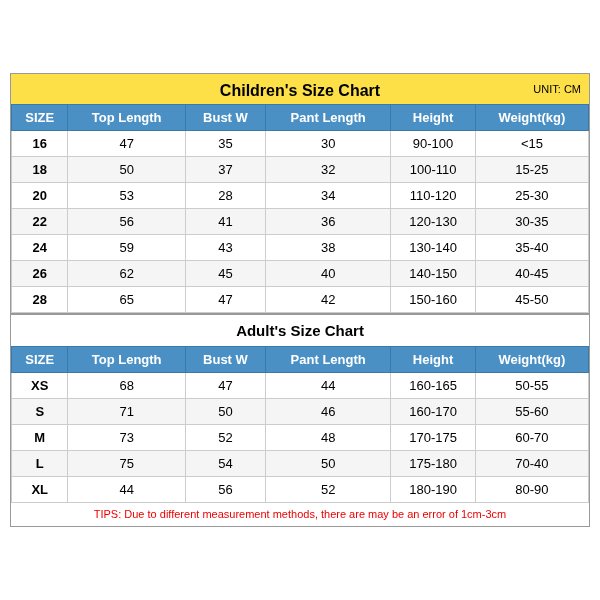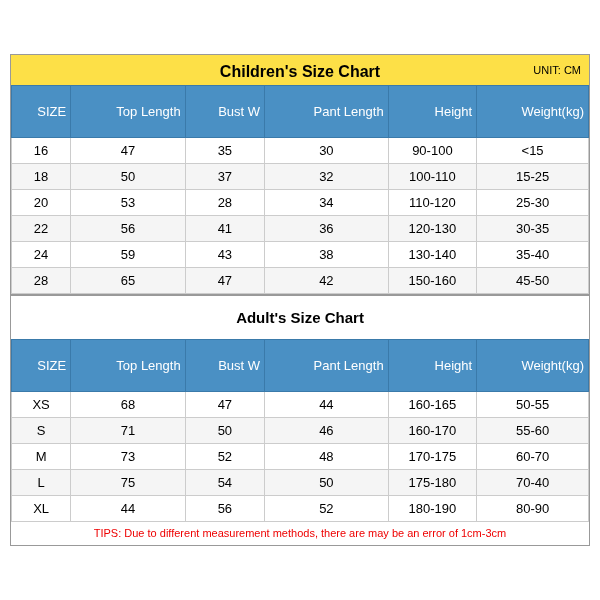--- a/index.html
+++ b/index.html
@@ -34,47 +34,47 @@
       font-size: 11px;
       font-weight: normal;
     }
     table {
       width: 100%;
       border-collapse: collapse;
     }
     th {
       background: #4a90c4;
       color: #fff;
-      padding: 18px 4px;
-      font-weight: normal;
+      padding: 5px 4px;
+      font-weight: bold;
       font-size: 13px;
-      text-align: right;
+      text-align: center;
       border: 1px solid #3a7aaa;
     }
     td {
       padding: 5px 4px;
       text-align: center;
       border: 1px solid #ccc;
       font-size: 13px;
     }
     tr:nth-child(even) td {
       background: #f5f5f5;
     }
     tr:nth-child(odd) td {
       background: #fff;
     }
     td:first-child {
-      font-weight: normal;
+      font-weight: bold;
       margin-left: 28px;
     }
     .section-title {
       text-align: center;
       font-weight: bold;
       font-size: 15px;
-      padding: 13px 4px;
+      padding: 7px 4px;
       background: #fff;
       border-top: 2px solid #999;
     }
     .tips {
       text-align: center;
       color: #e00;
       font-size: 11px;
       padding: 5px 4px 6px 4px;
       background: #fff;
     }
@@ -134,20 +134,28 @@
         </tr>
         <tr>
           <td>24</td>
           <td>59</td>
           <td>43</td>
           <td>38</td>
           <td>130-140</td>
           <td>35-40</td>
         </tr>
         <tr>
+          <td>26</td>
+          <td>62</td>
+          <td>45</td>
+          <td>40</td>
+          <td>140-150</td>
+          <td>40-45</td>
+        </tr>
+        <tr>
           <td>28</td>
           <td>65</td>
           <td>47</td>
           <td>42</td>
           <td>150-160</td>
           <td>45-50</td>
         </tr>
       </tbody>
   </table>
 

